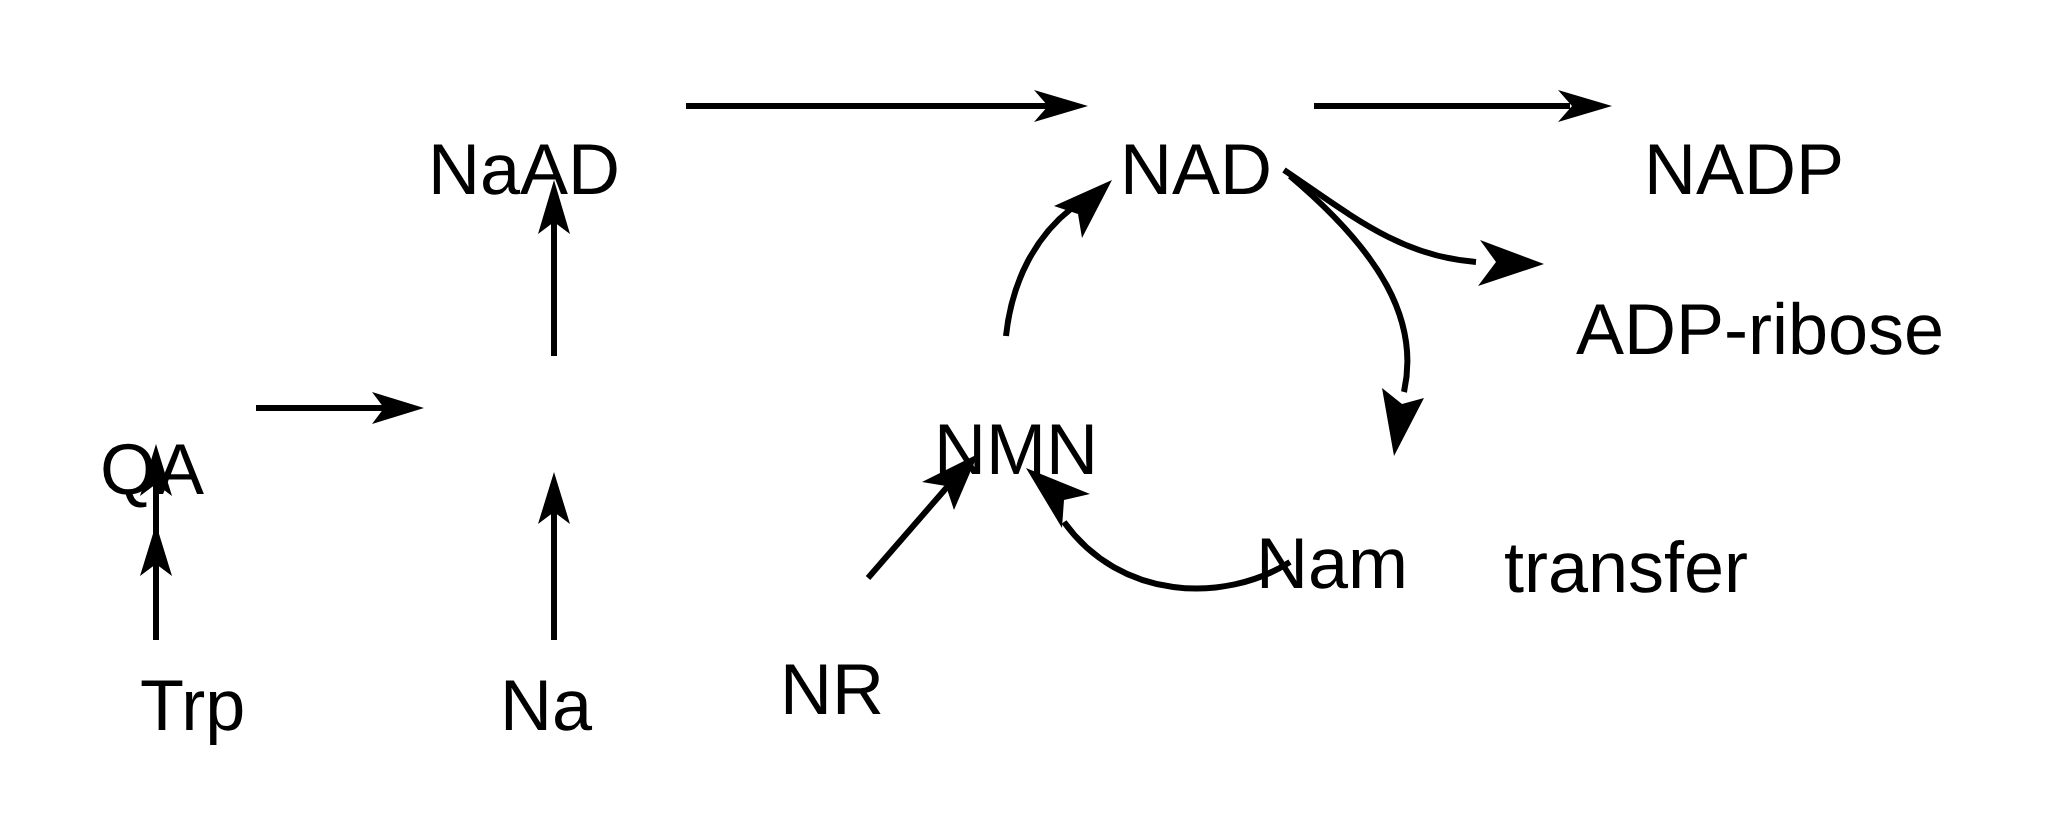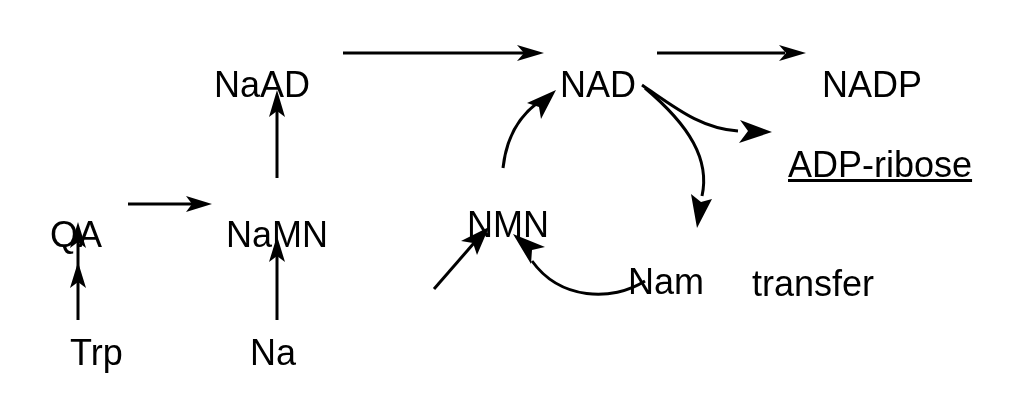--- a/index.html
+++ b/index.html
@@ -106,23 +106,23 @@
 
     <g>
       <line x1="434" y1="289" x2="474" y2="243"></line>
       <polygon class="head" points="489,227 461,241 473,243 477,255"></polygon>
     </g>
 
   </svg>
 
   <div class="node" style="left:50px;  top:333px;margin-left:20px;">Trp</div>
   <div class="node" style="left:50px;  top:215px;">QA</div>
-  <div class="node" style="left:226px; top:215px;">NaMN</div>
   <div class="node" style="left:214px; top:65px;">NaAD</div>
   <div class="node" style="left:250px; top:333px;text-align:center;">Na</div>
   <div class="node" style="left:560px; top:65px;">NAD</div>
   <div class="node" style="left:822px; top:65px;">NADP</div>
   <div class="node" style="left:467px; top:205px;">NMN</div>
+  <div class="node" style="left:390px; top:325px;">NR</div>
   <div class="node" style="left:628px; top:262px;">Nam</div>
-  <div class="node" style="left:788px; top:145px;text-decoration:underline;">ADP-ribose</div>
+  <div class="node" style="left:788px; top:145px;">ADP-ribose</div>
   <div class="node multiline" style="left:752px; top:263px;">transfer</div>
 
 </div>
 
 </body></html>

